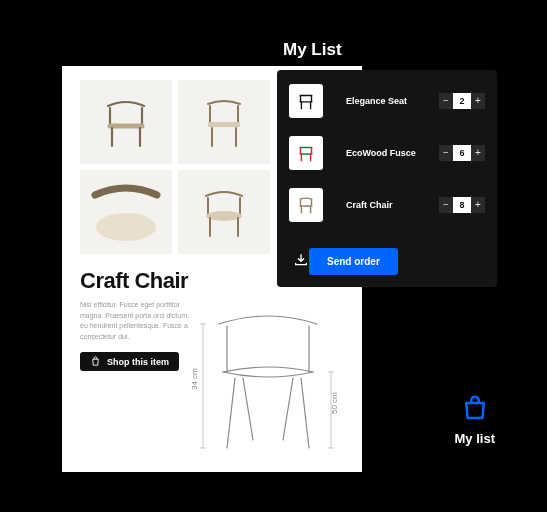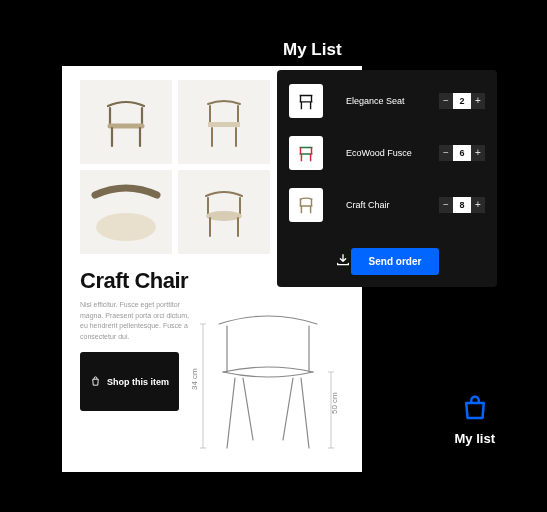--- a/index.html
+++ b/index.html
@@ -53,21 +53,21 @@
   }
   .shop-btn {
     display: inline-flex;
     align-items: center;
     gap: 6px;
     background: #111;
     color: #fff;
     border: none;
     font-size: 9px;
     font-weight: 600;
-    padding: 24px 10px;
+    padding: 4px 10px;
     border-radius: 3px;
     cursor: pointer;
   }
   .diagram {
     position: absolute;
     right: 14px;
     bottom: 12px;
     width: 165px;
     height: 170px;
   }
@@ -103,21 +103,21 @@
     background: #fff;
     border-radius: 3px;
     flex: 0 0 34px;
     display: flex;
     align-items: center;
     justify-content: center;
   }
   .item-name {
     flex: 1;
     font-size: 9px;
-    font-weight: 400;
+    font-weight: 700;
     padding-left: 13px;
   }
   .stepper {
     display: flex;
     align-items: stretch;
     height: 16px;
   }
   .stepper button {
     width: 14px;
     background: #2a2a2a;
@@ -137,21 +137,21 @@
     color: #111;
     font-size: 9px;
     font-weight: 700;
     display: flex;
     align-items: center;
     justify-content: center;
   }
   .list-footer {
     display: flex;
     align-items: center;
-    justify-content: center;
+    justify-content: flex-start;
     margin-top: 26px;
     padding: 0 4px;
   }
   .download-icon { color: #fff; cursor: pointer; }
   .send-btn {
     background: #0066ff;
     color: #fff;
     border: none;
     font-size: 10px;
     font-weight: 700;

